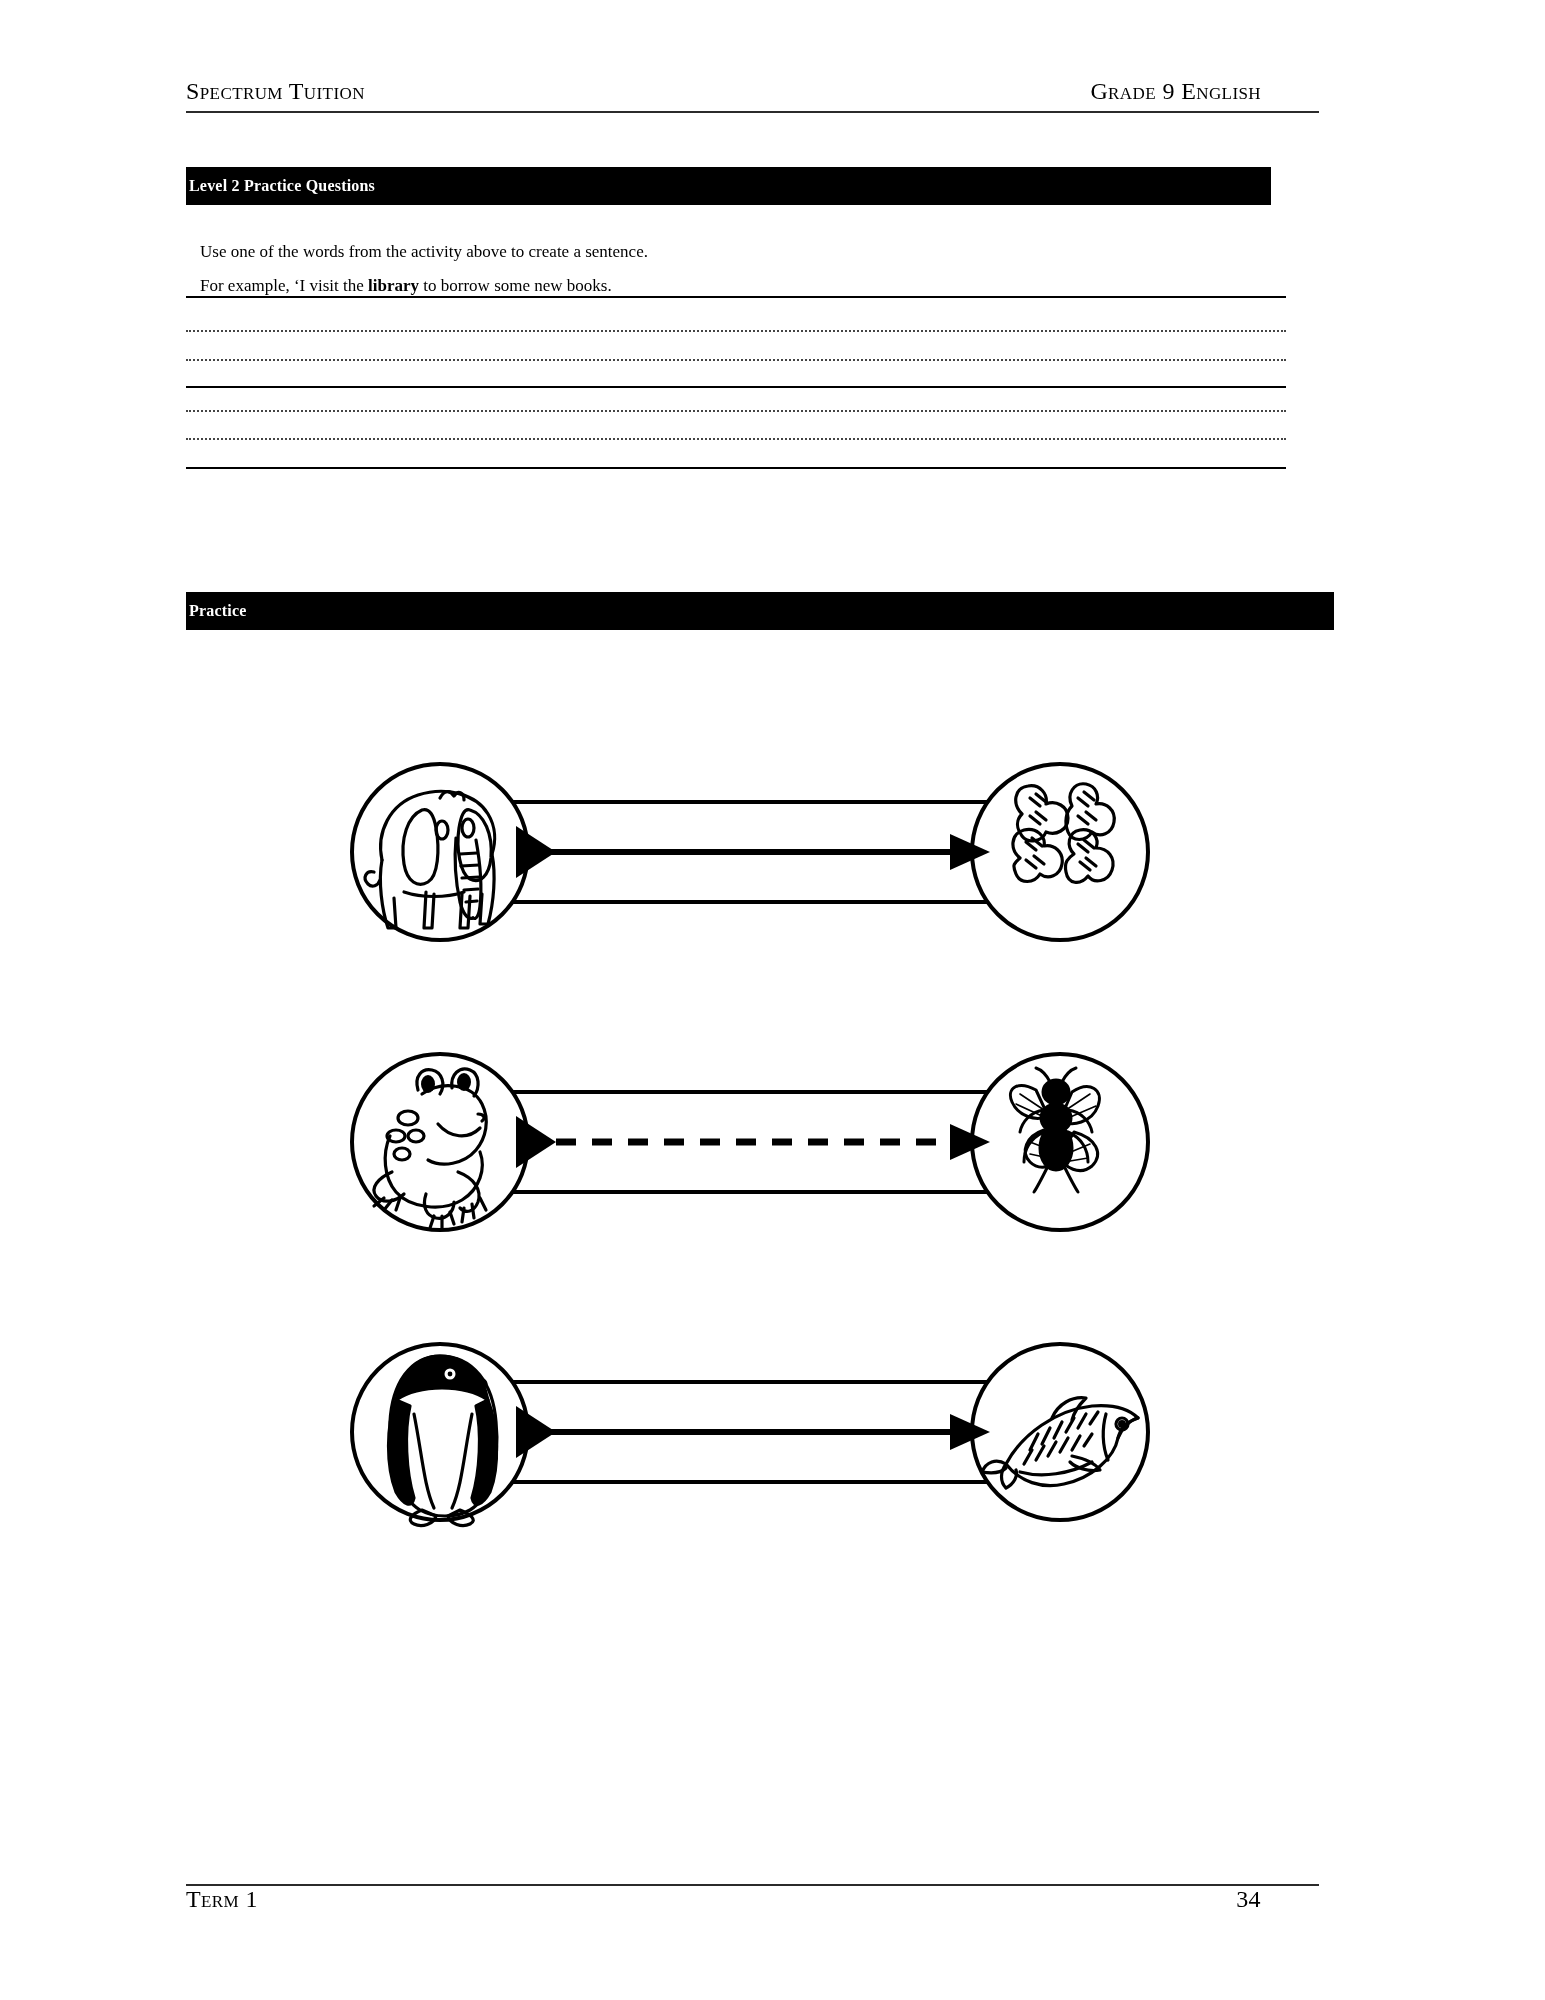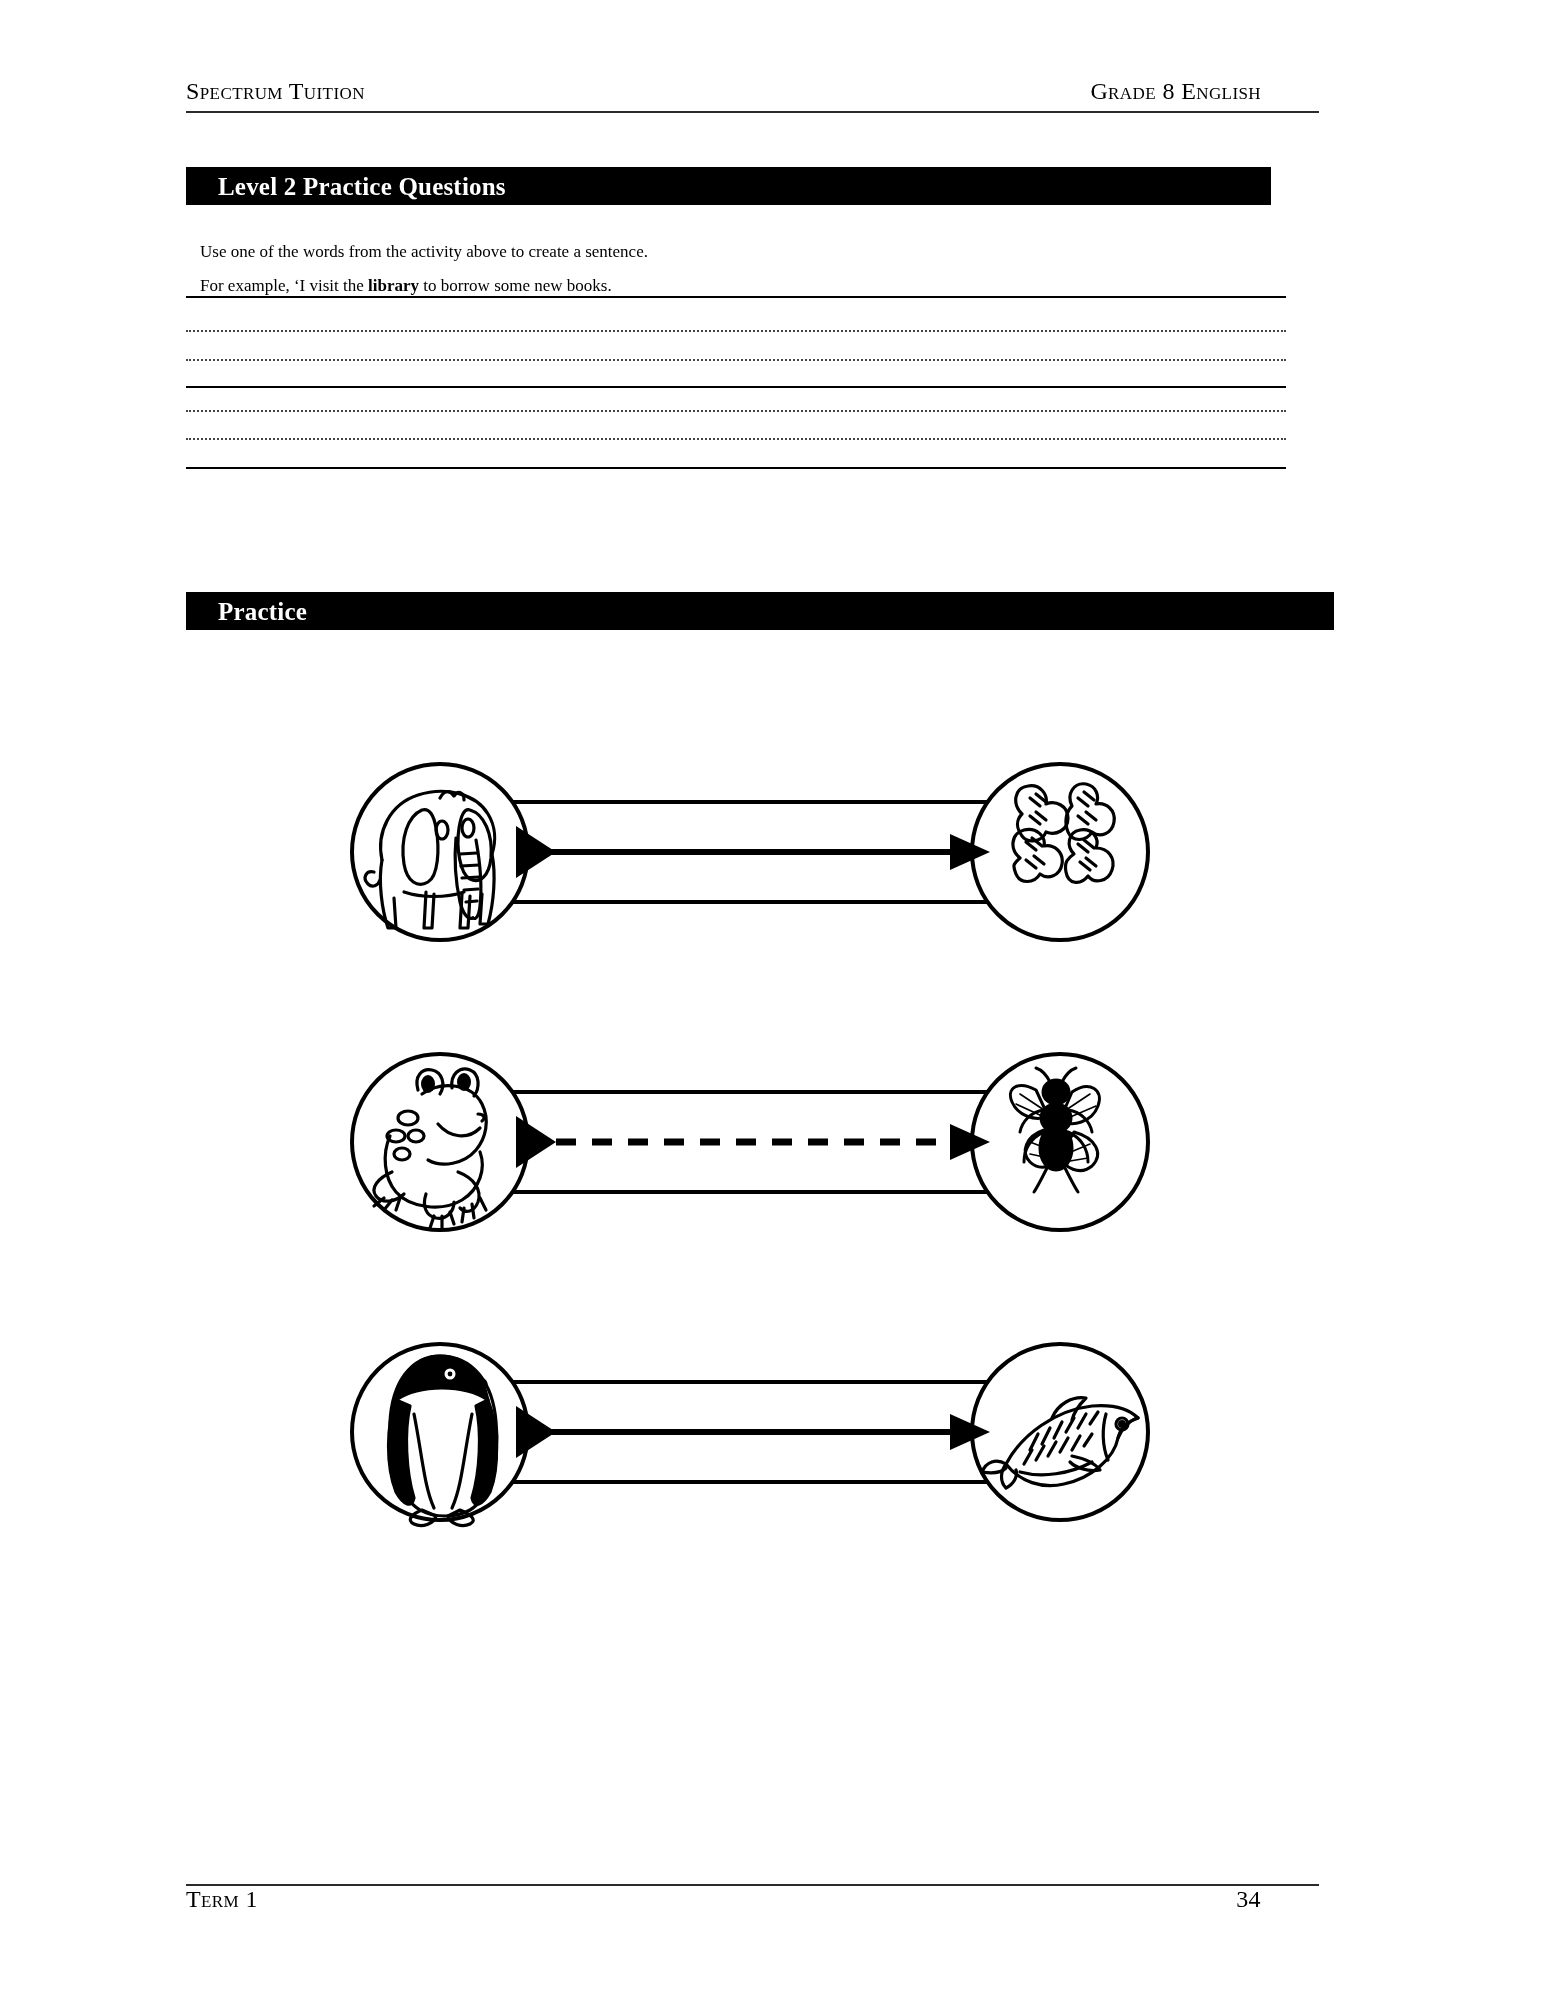--- a/index.html
+++ b/index.html
@@ -44,22 +44,22 @@
   
   .section-bar {
     position: absolute;
     background: #000000;
     display: flex;
     align-items: center;
   }
   .section-bar .bar-label {
     color: #ffffff;
     font-weight: bold;
-    font-size: 25px;
-    padding-left: 32px;
+    font-size: 16px;
+    padding-left: 3px;
     line-height: 1;
     letter-spacing: 0.2px;
     white-space: nowrap;
   }
   #bar-level2 {
     left: 186px;
     top: 167px;
     width: 1085px;
     height: 38px;
   }
@@ -147,21 +147,21 @@
     padding-right: 58px;
   }
 </style>
 </head>
 <body>
 
 <div class="page">
 
   <div class="page-header">
     <div class="hdr-text hdr-left">Spectrum Tuition</div>
-    <div class="hdr-text hdr-right">Grade 8 English</div>
+    <div class="hdr-text hdr-right">Grade 9 English</div>
   </div>
 
   <div class="section-bar" id="bar-level2">
     <span class="bar-label">Level 2 Practice Questions</span>
   </div>
 
   <div class="body-text" id="instructions">
     <span class="line">Use one of the words from the activity above to create a sentence.</span>
     <span class="line"><span>For example, ‘I visit the </span><b>library</b><span> to borrow some new books.</span></span>
   </div>

